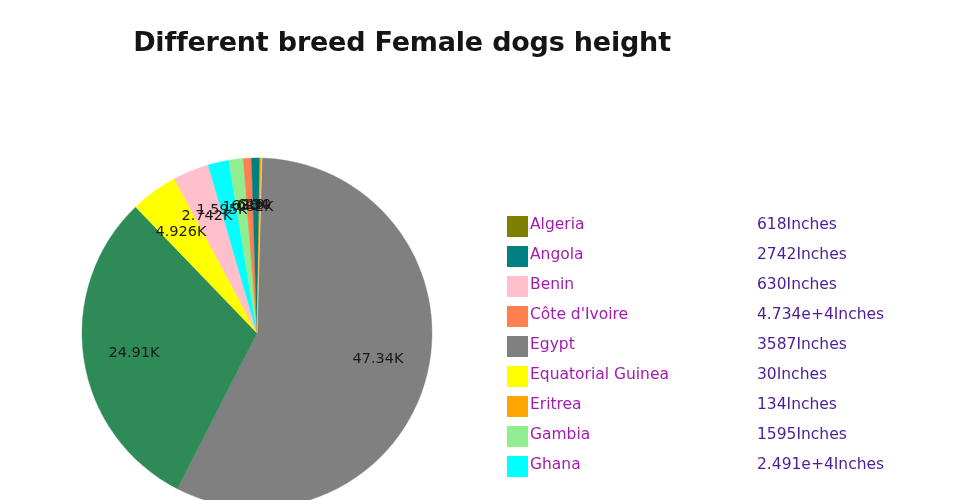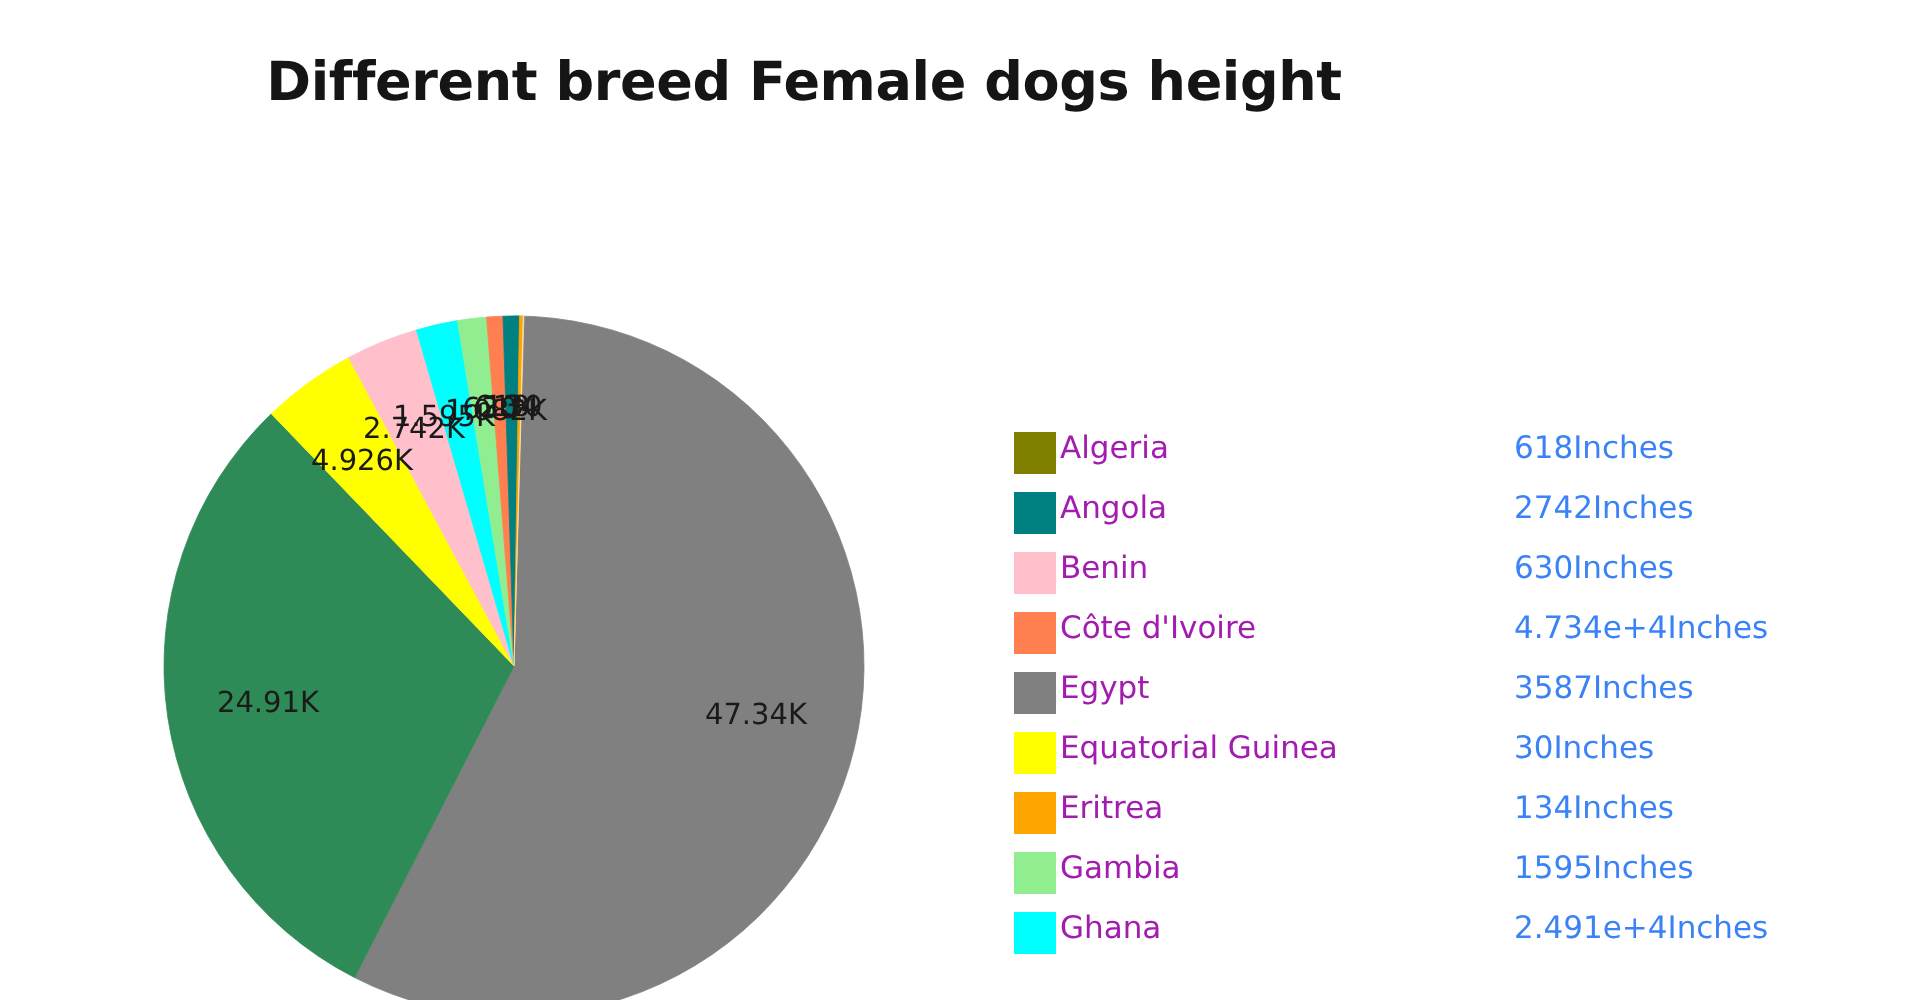--- a/index.html
+++ b/index.html
@@ -71,21 +71,21 @@
     font-size: 15.5px;
     color: #a21caf;
     white-space: nowrap;
     font-family: "DejaVu Sans", sans-serif;
   }
   .legend-value {
     position: absolute;
     left: 250px;
     top: 3px;
     font-size: 15.5px;
-    color: #3b82f6;
+    color: #4c1d95;
     white-space: nowrap;
     font-family: "DejaVu Sans", sans-serif;
   }
 </style>
 </head>
 <body>
 
 <div id="chart-title">Different breed Female dogs height</div>
 
 <div id="pie-area">

